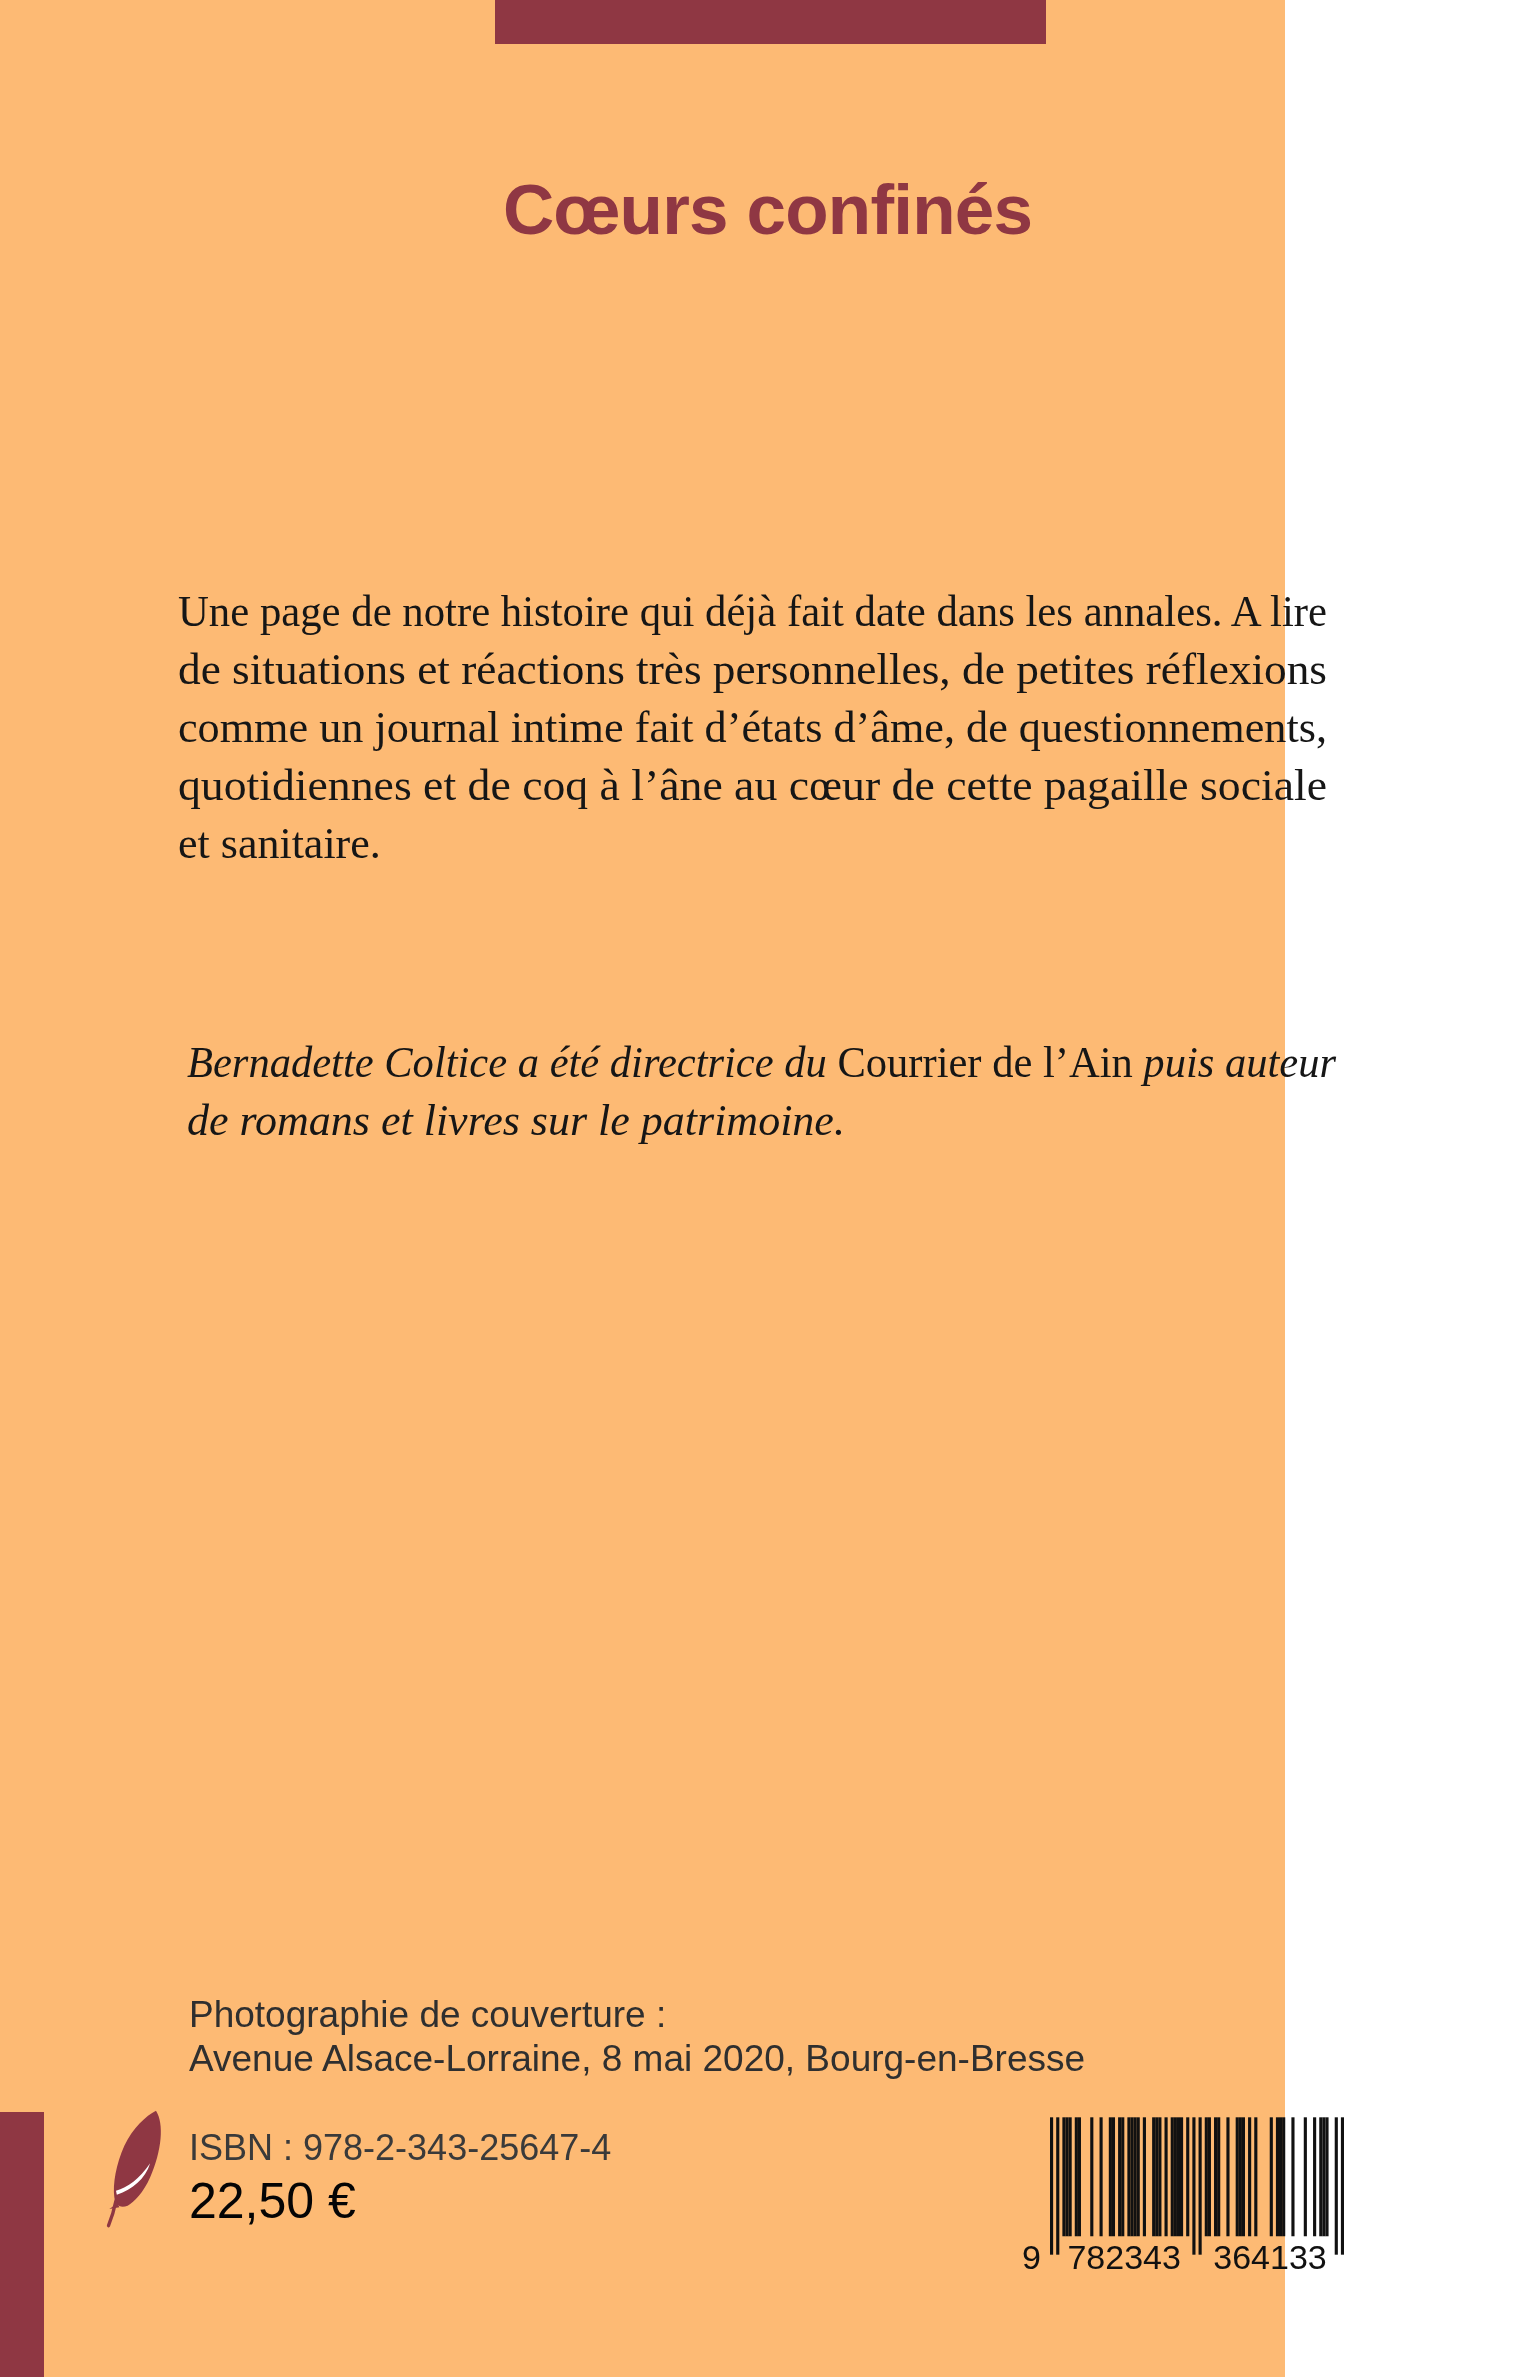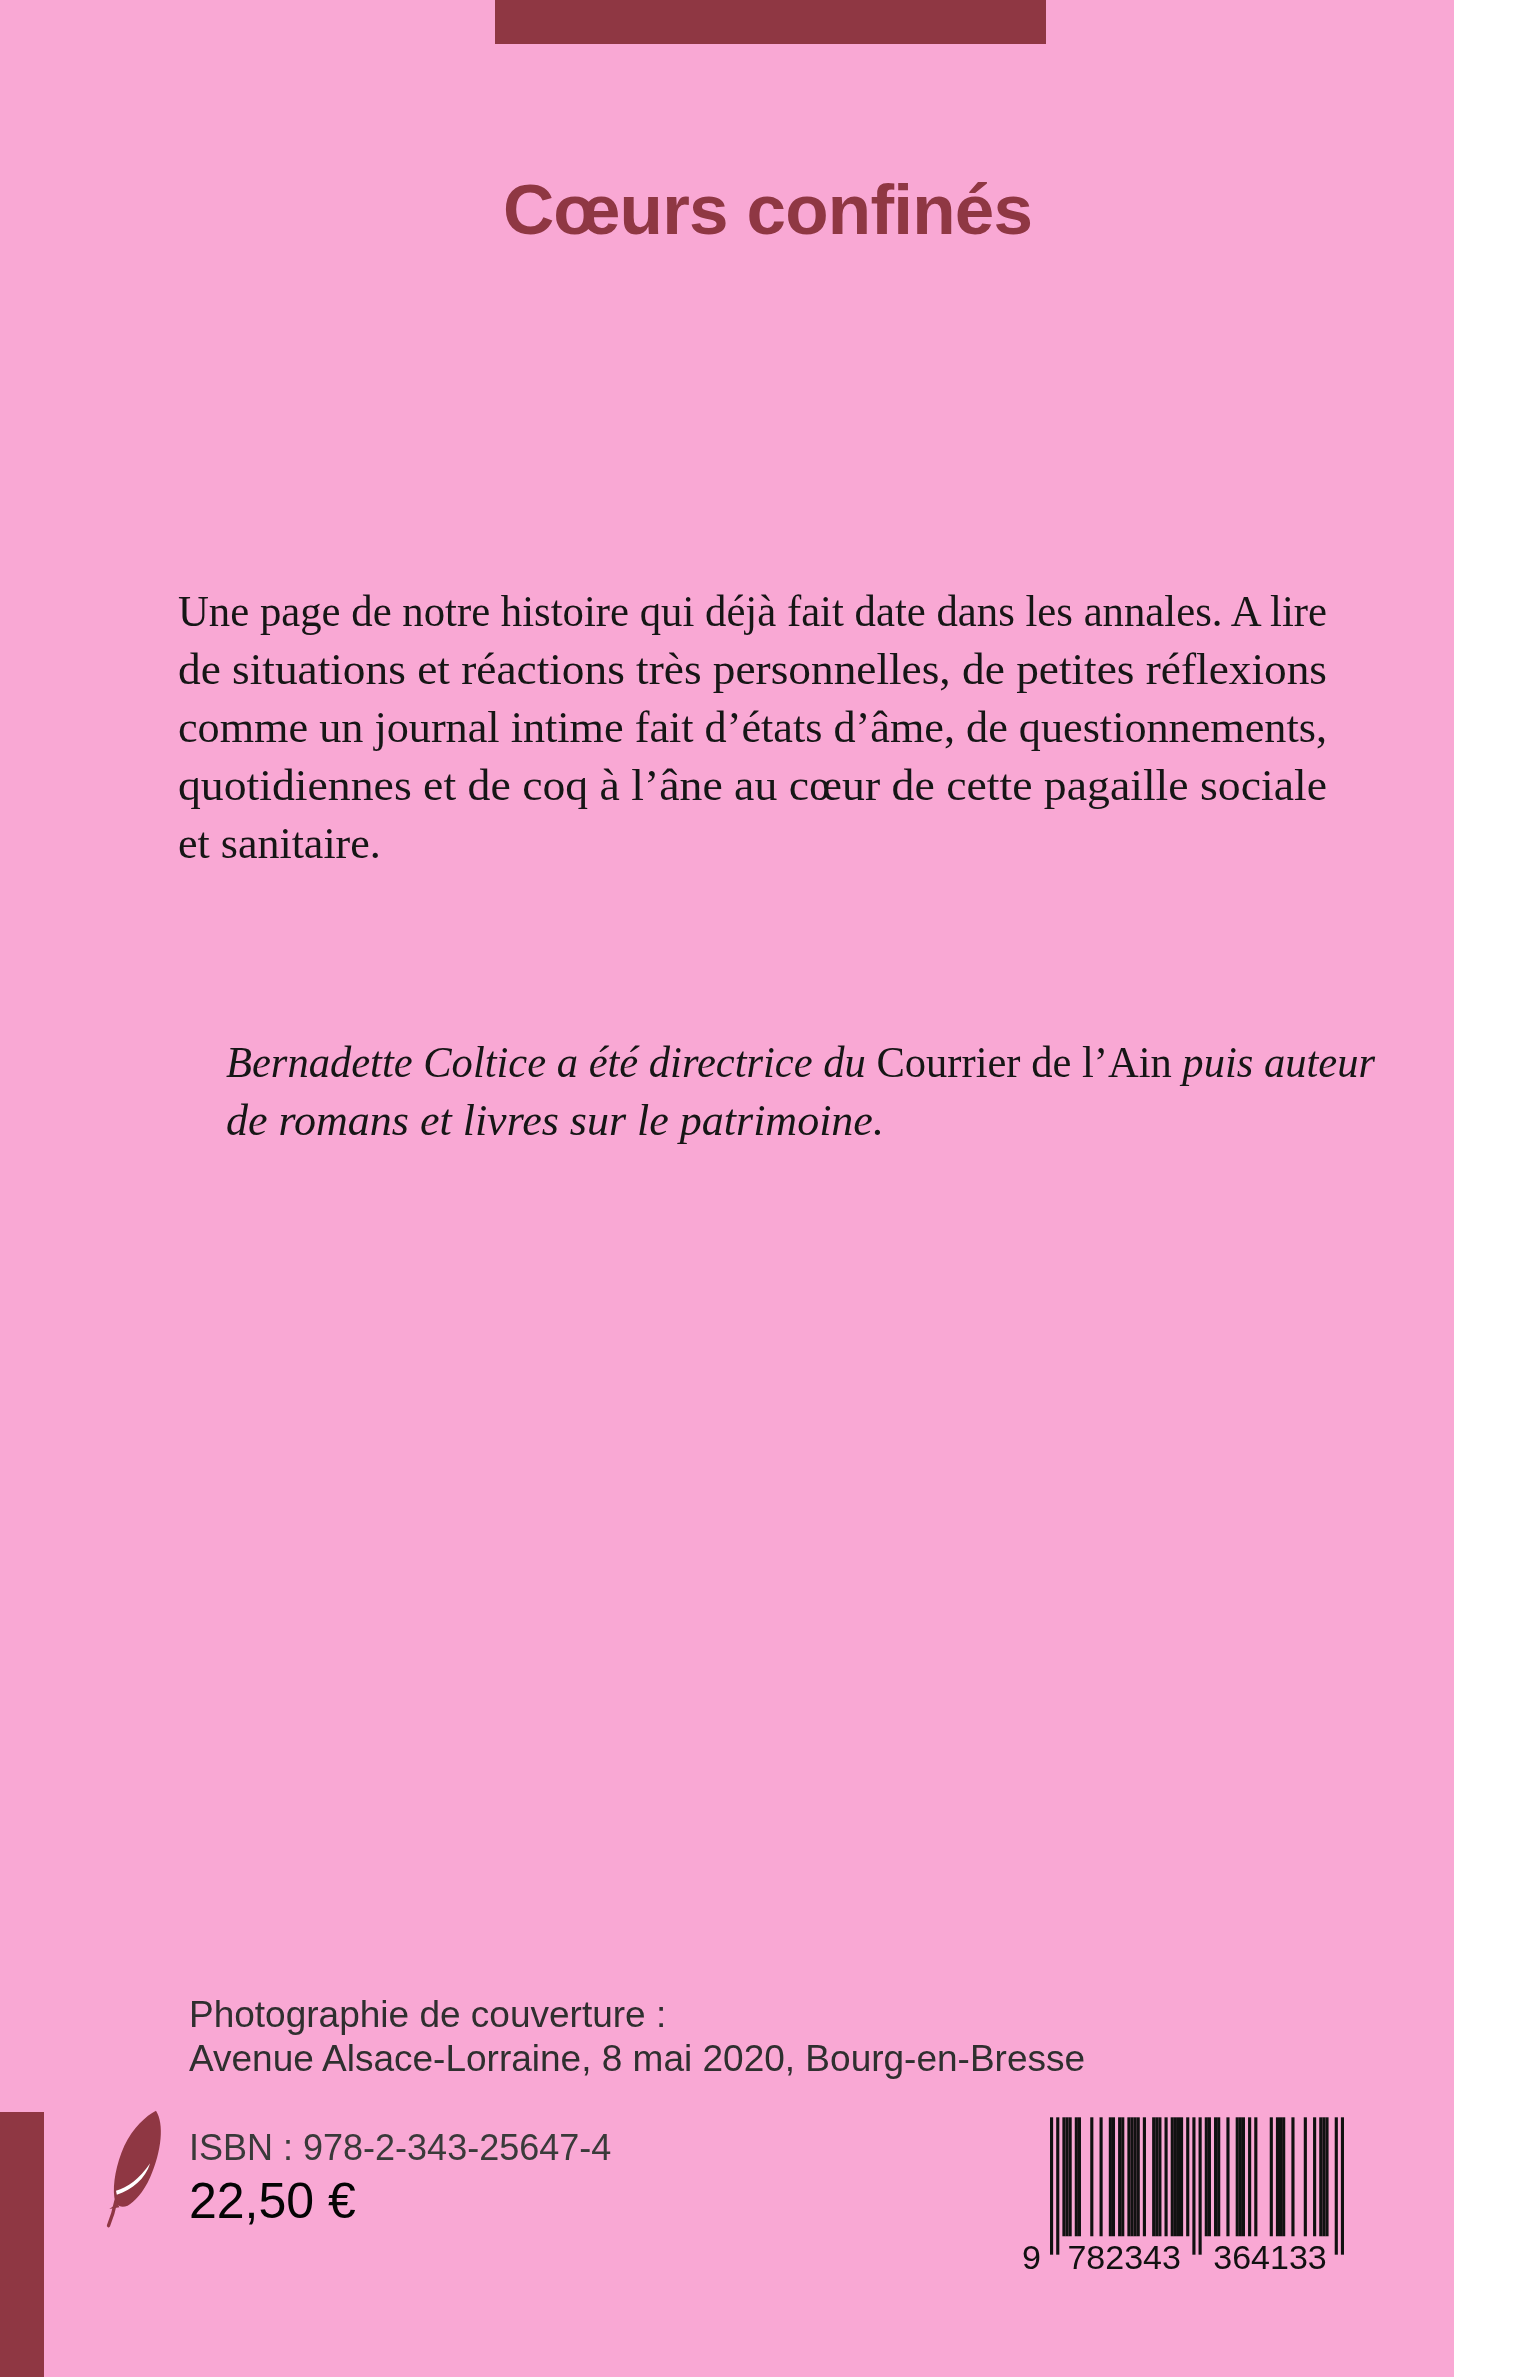--- a/index.html
+++ b/index.html
@@ -1,39 +1,39 @@
 <!DOCTYPE html>
 <html style="font-size:13.4px"><head>
 <meta charset="utf-8">
 <style>
   html,body{margin:0;padding:0;background:#ffffff;}
   body{width:1535px;height:2377px;position:relative;overflow:hidden;
        font-family:"Liberation Sans",sans-serif;}
-  .page{position:absolute;left:0;top:0;width:1454px;height:2377px;background:#f9a8d4;}
+  .page{position:absolute;left:0;top:0;width:1285px;height:2377px;background:#fdba74;}
 
   
   .top-bar{position:absolute;left:495px;top:0;width:551px;height:44px;background:#8f3743;}
 
   
   .title{position:absolute;left:0;top:174px;width:1535px;text-align:center;
          font-family:"Liberation Sans",sans-serif;font-weight:bold;font-size:71px;
          letter-spacing:-0.8px;color:#8f3743;line-height:71px;}
 
   
   .synopsis{position:absolute;left:178px;top:583px;width:1161px;
             font-family:"Liberation Serif",serif;font-size:44px;line-height:58px;
             color:#161616;}
   .syn-line{display:block;height:58px;}
   .syn-line > span{display:inline-block;white-space:nowrap;transform-origin:0 50%;}
 
   
   .author-note{position:absolute;left:187px;top:1034px;width:1161px;
                font-family:"Liberation Serif",serif;font-size:44px;line-height:58px;
                color:#161616;}
-  .note-line{display:block;height:58px;margin-left:39px;}
+  .note-line{display:block;height:58px;}
   .note-line > span.fit{display:inline-block;white-space:nowrap;transform-origin:0 50%;}
   .seg-italic{font-style:italic;}
   .seg-roman{font-style:normal;}
 
   
   .photo-credit{position:absolute;left:189px;top:1957px;
                 font-family:"Liberation Sans",sans-serif;font-size:37px;line-height:44px;
                 color:#2f2f2f;margin-top:36px;}
 
   

